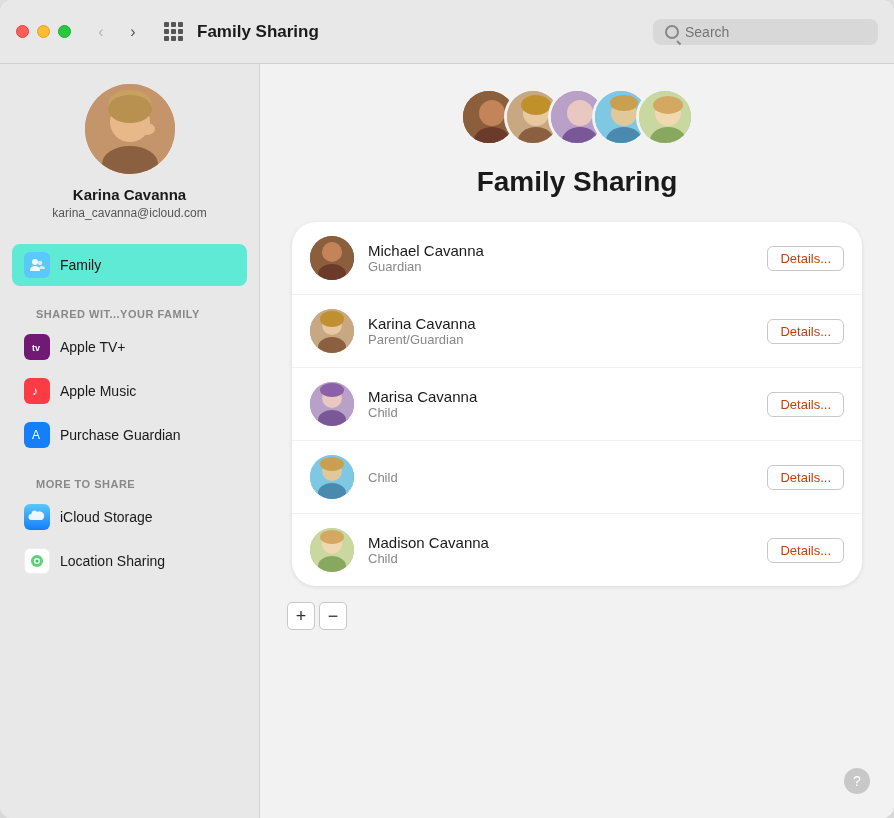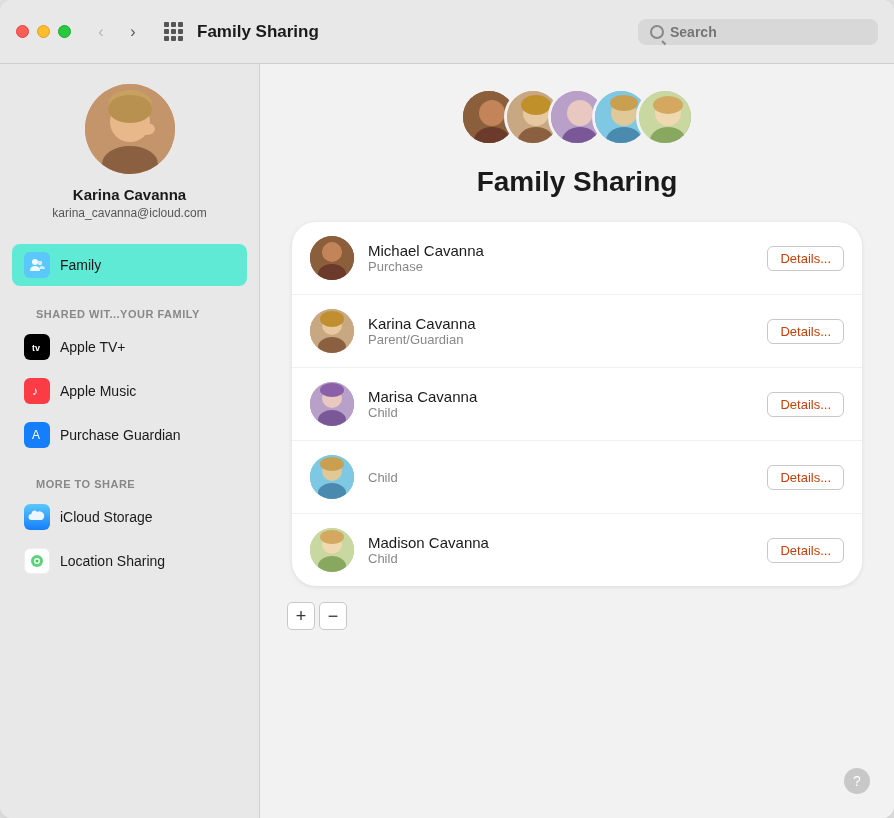--- a/index.html
+++ b/index.html
@@ -134,21 +134,20 @@
       transform-origin: left center;
     }
 
     .search-input {
       background: transparent;
       border: none;
       outline: none;
       font-size: 14px;
       color: #0f172a;
       width: 100%;
-      font-weight: bold;
     }
 
     
     .main {
       display: flex;
       flex: 1;
       overflow: hidden;
     }
 
     
@@ -224,21 +223,21 @@
       height: 26px;
       border-radius: 6px;
       display: flex;
       align-items: center;
       justify-content: center;
       flex-shrink: 0;
       font-size: 14px;
     }
 
     .icon-family { background: #5ac8fa; color: white; }
-    .icon-appletv { background: #000000; color: white; }
+    .icon-appletv { background: #701a75; color: white; }
     .icon-music { background: #fc3c44; color: white; }
     .icon-purchase { background: #147efb; color: white; }
     .icon-news { background: #fff; color: #ff3b30; border: 1px solid #eee; }
     .icon-icloud { background: linear-gradient(180deg, #5ac8fa 0%, #147efb 100%); color: white; }
     .icon-location { background: #fff; color: #34c759; border: 1px solid #eee; }
 
     .sidebar-item-label {
       font-size: 14px;
       color: #1a1a1a;
     }
@@ -575,21 +574,21 @@
         <div class="member-row">
           <div class="member-avatar av-michael">
             <svg width="44" height="44" viewBox="0 0 44 44" xmlns="http://www.w3.org/2000/svg">
               <rect width="44" height="44" fill="#8b5e3c"></rect>
               <circle cx="22" cy="16" r="10" fill="#c4845a"></circle>
               <ellipse cx="22" cy="38" rx="14" ry="10" fill="#6b3a2a"></ellipse>
             </svg>
           </div>
           <div class="member-info">
             <div class="member-name">Michael Cavanna</div>
-            <div class="member-role">Purchase</div>
+            <div class="member-role">Guardian</div>
           </div>
           <button class="details-btn">Details...</button>
         </div>
 
         <div class="member-row">
           <div class="member-avatar av-karina">
             <svg width="44" height="44" viewBox="0 0 44 44" xmlns="http://www.w3.org/2000/svg">
               <rect width="44" height="44" fill="#c8a882"></rect>
               <circle cx="22" cy="16" r="10" fill="#e8c8a0"></circle>
               <ellipse cx="22" cy="10" rx="12" ry="8" fill="#c09030"></ellipse>

